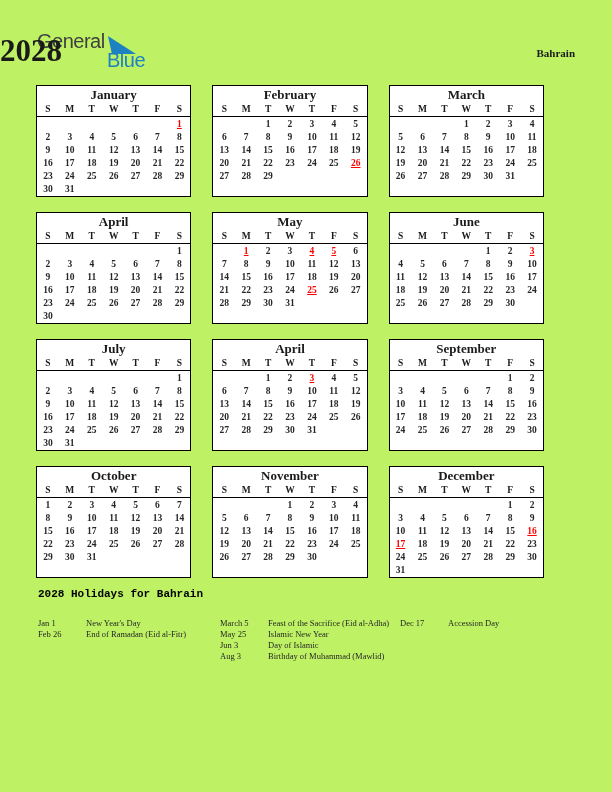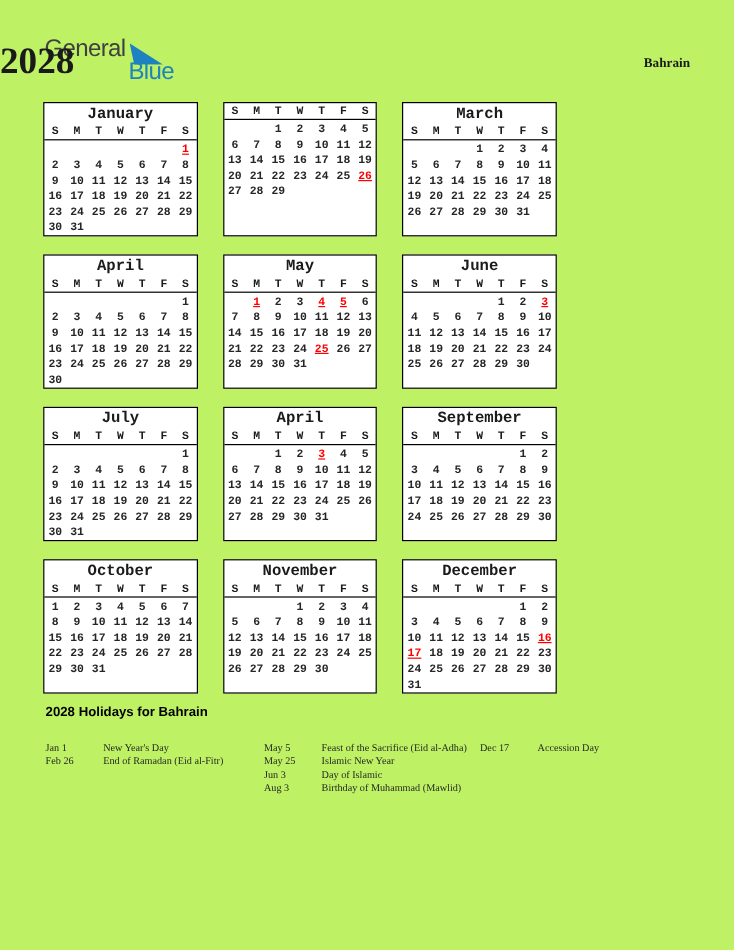--- a/index.html
+++ b/index.html
@@ -16,35 +16,35 @@
   .logo-tri { position:absolute; left:71px; top:6px; width:28px; height:18px;
               background:#1f82c0; clip-path:polygon(0 0, 100% 100%, 14% 100%); }
   .logo-word2 { position:absolute; left:70px; top:19px; font-size:20px; line-height:22px;
                 color:#1f82c0; letter-spacing:-0.5px; }
 
   .year-title { position:absolute; left:0; right:0; top:33px; text-align:left;
                 font-size:31px; font-weight:bold; }
   .country { position:absolute; right:37px; top:47px; font-size:11px; font-weight:bold; }
 
   
-  .months { position:absolute; left:36px; top:85px; width:428px;
+  .months { position:absolute; left:36px; top:85px; width:508px;
             display:grid; grid-template-columns:repeat(3, 1fr);
-            column-gap:21px; row-gap:15px;font-family:Liberation Mono, monospace; }
+            column-gap:21px; row-gap:15px; }
   .month { border:1px solid #000; height:110px; background:#fff; }
   .month-title { text-align:center; font-weight:bold; font-size:13px; line-height:16px; padding-top:1px; }
   .weekdays { display:grid; grid-template-columns:repeat(7, 1fr); text-align:center;
               font-weight:bold; font-size:9.5px; line-height:13px; border-bottom:1px solid #000; }
   .weeks { display:grid; grid-template-columns:repeat(7, 1fr); grid-auto-rows:13px;
            text-align:center; font-size:9.5px; padding-top:1px; }
   .date { line-height:13px; font-weight:bold; color:#262626; }
   .date.holiday { color:#ff0000; text-decoration:underline; }
 
   
   .holidays { position:absolute; left:38px; top:588px; width:540px; }
-  .holidays-heading { font-family:Liberation Sans, sans-serif; font-weight:bold;
+  .holidays-heading { font-family:Liberation Mono, monospace; font-weight:bold;
                       font-size:11px; line-height:13px; margin-bottom:17px; color:#000; }
   .holiday-cols { display:grid; grid-template-columns:182px 180px auto; align-items:start;margin-top:16px; }
   .h-entry { display:flex; font-size:8.5px; line-height:11px; color:#262626; }
   .h-date { width:48px; flex:0 0 48px; }
   .h-name { flex:1; }
 </style>
 </head>
 <body>
 
 <div class="page">
@@ -109,20 +109,21 @@
           <span class="date">30</span>
           <span class="date">31</span>
           <span class="date empty"></span>
           <span class="date empty"></span>
           <span class="date empty"></span>
           <span class="date empty"></span>
           <span class="date empty"></span>
         </div>
       </div>
       <div class="month">
+        <div class="month-title">February</div>
         <div class="weekdays">
           <span>S</span>
           <span>M</span>
           <span>T</span>
           <span>W</span>
           <span>T</span>
           <span>F</span>
           <span>S</span>
         </div>
         <div class="weeks">
@@ -740,21 +741,21 @@
             <span class="h-date">Jan 1</span>
             <span class="h-name">New Year's Day</span>
           </div>
           <div class="h-entry">
             <span class="h-date">Feb 26</span>
             <span class="h-name">End of Ramadan (Eid al-Fitr)</span>
           </div>
         </div>
         <div>
           <div class="h-entry">
-            <span class="h-date">May 5</span>
+            <span class="h-date">March 5</span>
             <span class="h-name">Feast of the Sacrifice (Eid al-Adha)</span>
           </div>
           <div class="h-entry">
             <span class="h-date">May 25</span>
             <span class="h-name">Islamic New Year</span>
           </div>
           <div class="h-entry">
             <span class="h-date">Jun 3</span>
             <span class="h-name">Day of Islamic</span>
           </div>

